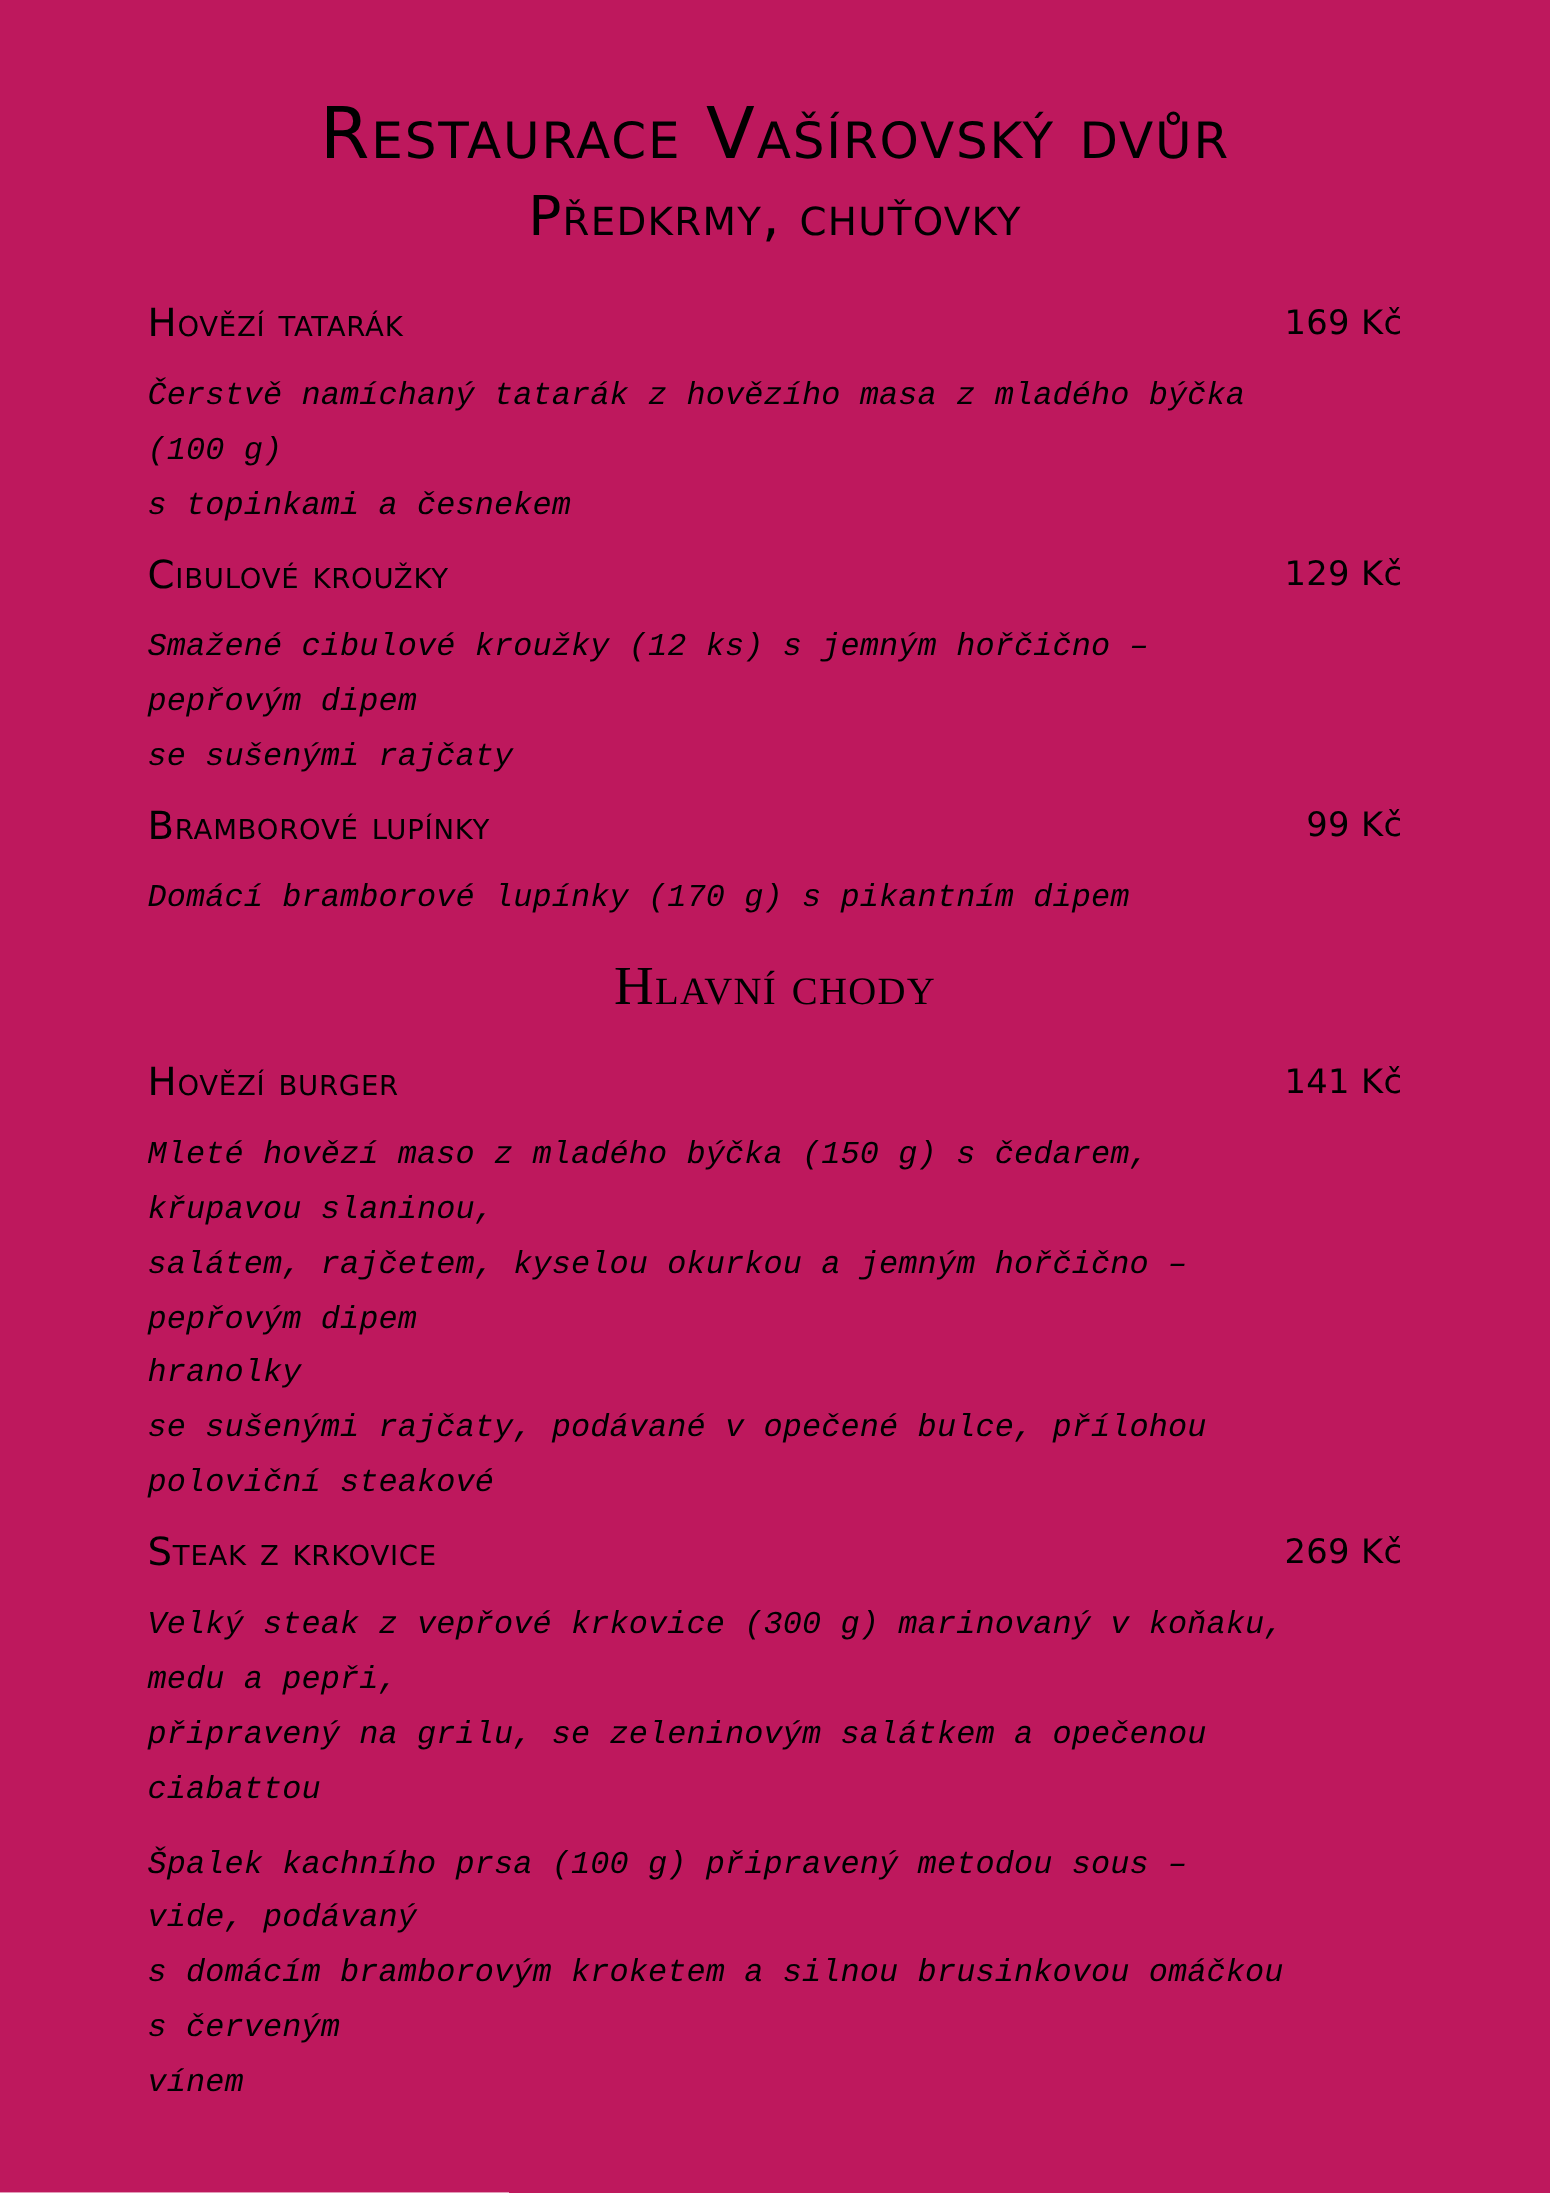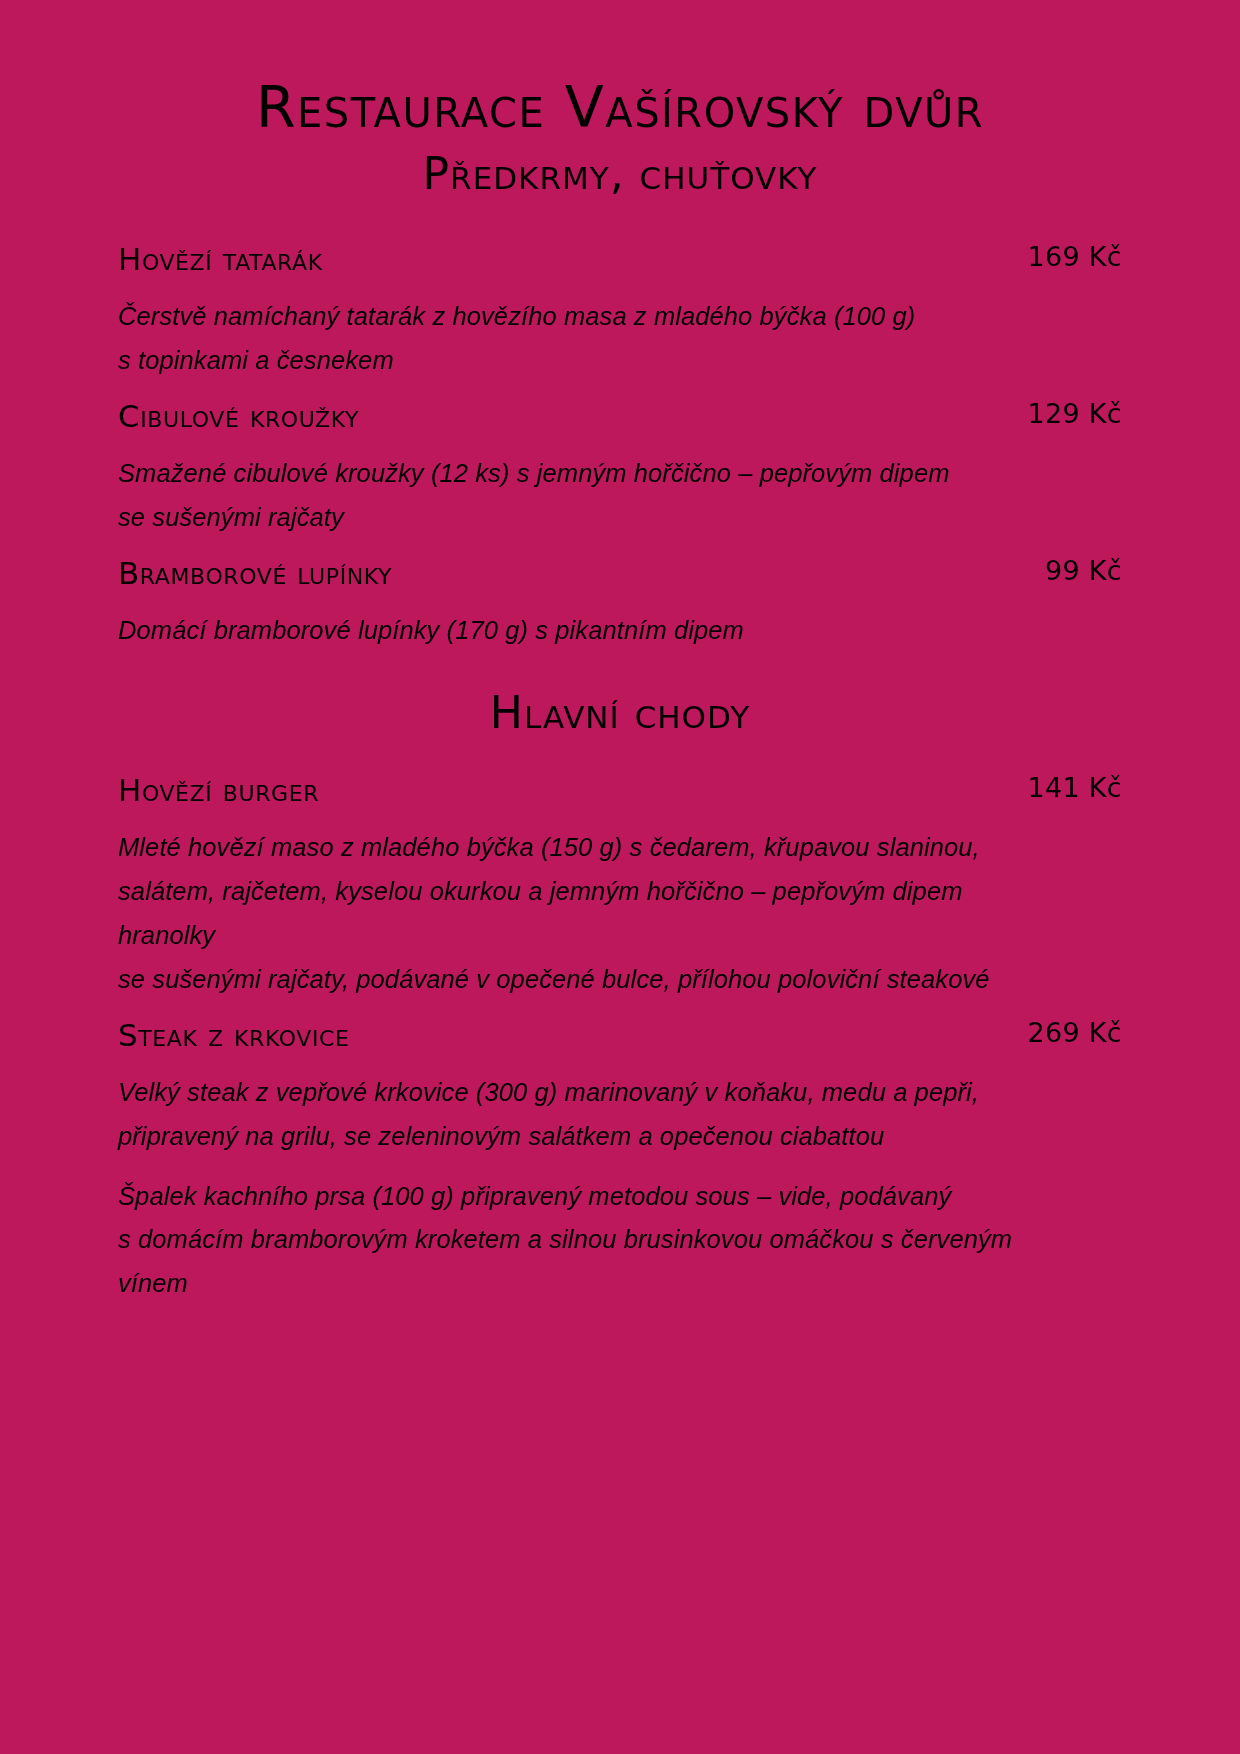--- a/index.html
+++ b/index.html
@@ -42,32 +42,33 @@
     font-weight: 400;
     font-variant: small-caps;
     letter-spacing: 1px;
     line-height: 1.1;
     margin: 0;
   }
   .section-heading.first {
     margin-bottom: 44px;
   }
   .section-heading.mid {
-    margin-top: 36px;
+    margin-top: 24px;
     margin-bottom: 36px;
+    font-family: Liberation Serif, serif;
   }
 
   
   .menu-section { margin: 0; }
   .menu-item { margin: 0 0 16px 0; }
   .menu-item:last-child { margin-bottom: 0; }
 
   .item-row {
     display: flex;
-    align-items: flex-start;
+    align-items: center;
     justify-content: space-between;
     margin-bottom: 19px;
   }
   .item-name {
     font-family: "DejaVu Sans", sans-serif;
     font-size: 31px;
     font-weight: 400;
     font-variant: small-caps;
     letter-spacing: 0.6px;
     line-height: 1.1;
@@ -77,21 +78,21 @@
     font-family: "DejaVu Sans", sans-serif;
     font-size: 27px;
     font-weight: 400;
     letter-spacing: 0.3px;
     line-height: 1.1;
     white-space: nowrap;
     padding-left: 30px;
   }
 
   .item-desc {
-    font-family: Liberation Sans, sans-serif;
+    font-family: Liberation Mono, monospace;
     font-style: italic;
     font-size: 25.5px;
     font-weight: 400;
     line-height: 1.72;
     letter-spacing: 0.1px;
     max-width: 920px;
   }
   .desc-line { display: block; }
 </style>
 </head>

